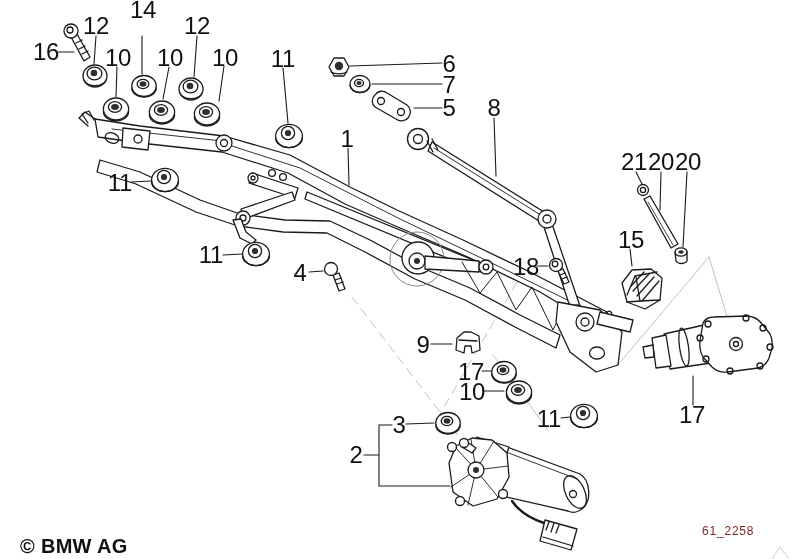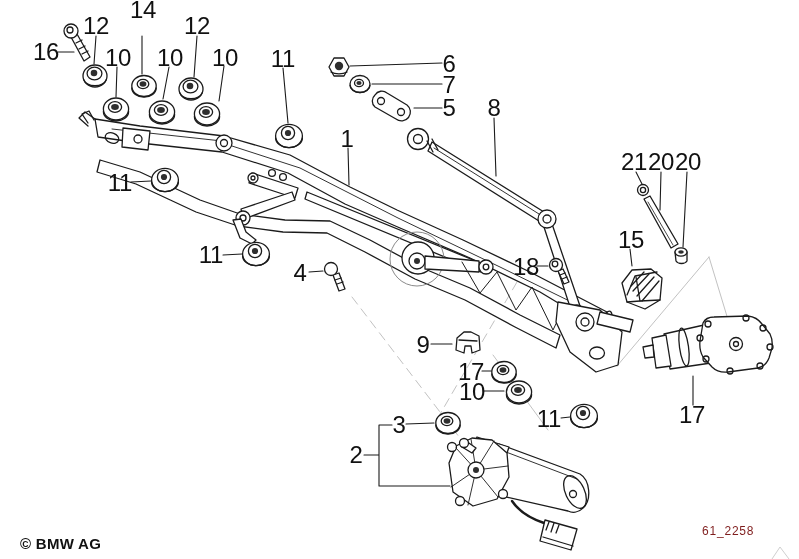--- a/index.html
+++ b/index.html
@@ -1,21 +1,21 @@
 <!DOCTYPE html>
 <html><head>
 <meta charset="utf-8">
 <style>
   html,body{margin:0;padding:0;background:#fff;}
   .stage{position:relative;width:799px;height:559px;background:#fff;overflow:hidden;
          font-family:"Liberation Sans", sans-serif;}
   .stage svg{position:absolute;left:0;top:0;}
   .callout{position:absolute;transform:translate(-50%,-50%);font-size:24px;color:#111;
            white-space:nowrap;letter-spacing:-0.3px;}
-  .copyright{position:absolute;left:20px;top:535px;font-size:15px;font-weight:bold;
+  .copyright{position:absolute;left:20px;top:535px;font-size:20px;font-weight:bold;
              color:#111;letter-spacing:0.3px;}
   .drawing-number{position:absolute;left:702px;top:524px;font-size:12px;color:#7f1d1d;
                   letter-spacing:0.8px;}
 </style>
 </head>
 <body>
 
 <div class="stage">
 
 <svg width="799" height="559" viewBox="0 0 799 559" fill="none" stroke="#1b1b1b" stroke-width="1.3" stroke-linejoin="round" stroke-linecap="round">

